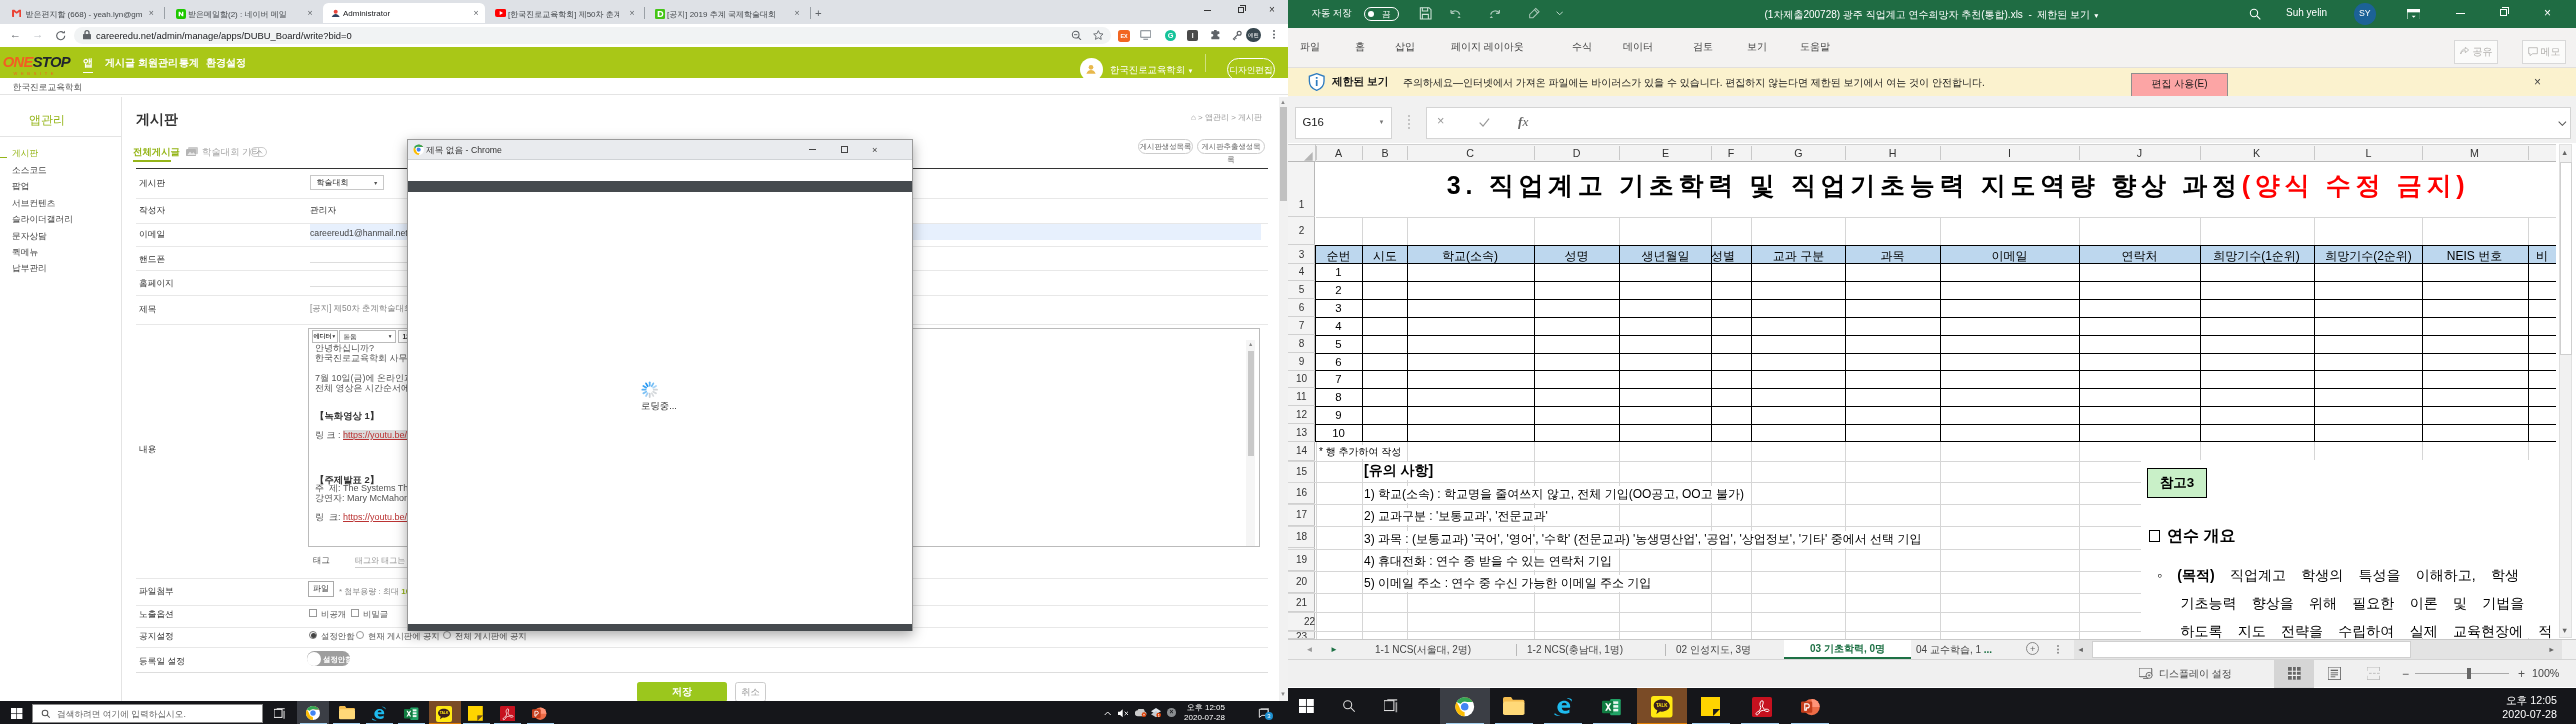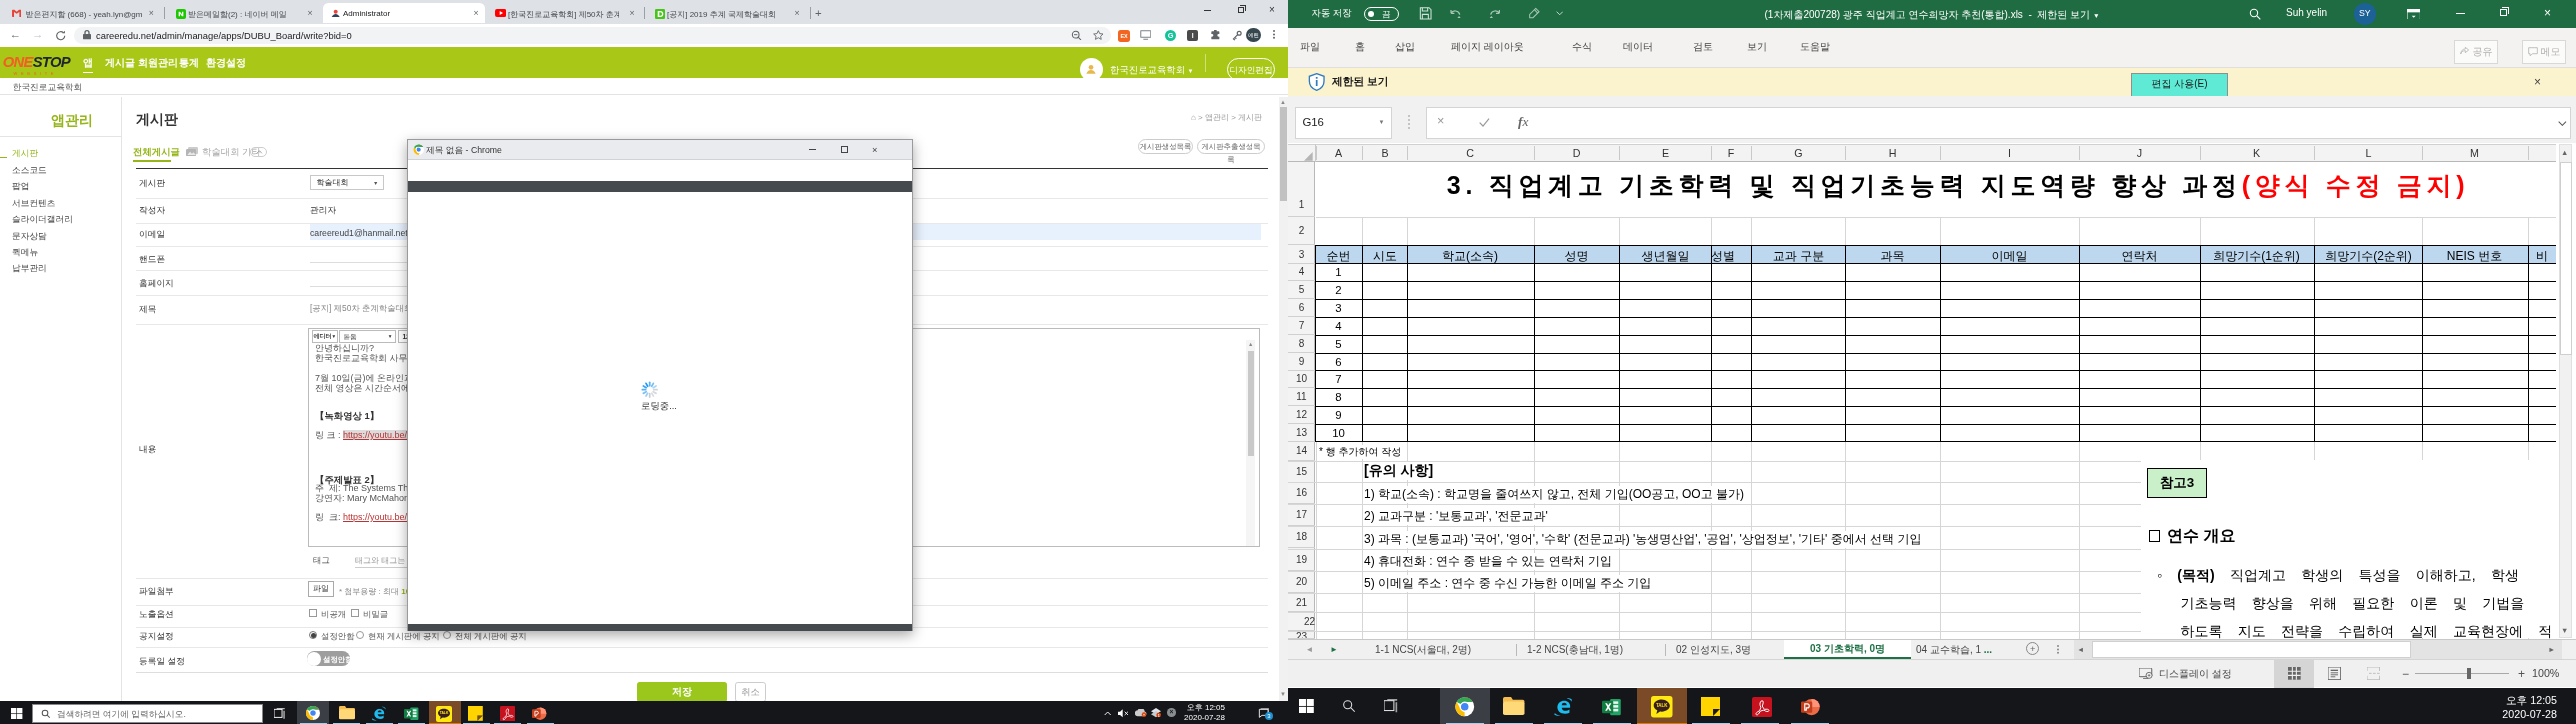--- a/index.html
+++ b/index.html
@@ -143,21 +143,21 @@
     <div class="abs" style="left:1110px;top:17.4px;color:#fff;font-size:9.4px">한국진로교육학회 <span style="font-size:6px">▼</span></div>
     <div class="abs" style="left:1205px;top:6.7px;width:0.7px;height:18px;background:rgba(255,255,255,.45)"></div>
     <div class="abs" style="left:1227px;top:10.7px;width:48px;height:23.5px;border:0.7px solid #fff;border-radius:12px;color:#fff;font-size:8.7px;text-align:center;line-height:22px">디자인편집</div>
   </div>
   <div class="whitestrip">
       <div class="abs" style="left:12.7px;top:4px;font-size:8.7px;color:#555">한국진로교육학회</div>
     </div>
 
   <div class="sidebar-line"></div>
   <div class="abs" style="left:0;top:97px;width:121px;height:40px;border-bottom:0.7px solid #e4e4e4"></div>
-  <div class="abs" style="left:51px;top:112px;font-size:14px;color:#95b519;font-weight:bold">앱관리</div>
+  <div class="abs" style="left:29px;top:112px;font-size:12px;color:#95b519;font-weight:normal">앱관리</div>
   <div class="abs" style="left:0;top:152px;width:7.4px;height:1.3px;background:#95b519;margin-top:4.7px"></div>
   <div class="smenu" style="top:148px;color:#95b519">게시판</div>
   <div class="smenu" style="top:165px">소스코드</div>
   <div class="smenu" style="top:181px">팝업</div>
   <div class="smenu" style="top:198px">서브컨텐츠</div>
   <div class="smenu" style="top:214px">슬라이더갤러리</div>
   <div class="smenu" style="top:231px">문자상담</div>
   <div class="smenu" style="top:247px">퀵메뉴</div>
   <div class="smenu" style="top:263px">납부관리</div>
 
@@ -454,21 +454,22 @@
         </svg> 메모</div>
   </div>
 
   <div class="abs" style="left:0;top:68px;width:1288px;height:28px;background:#fbf2ce">
     <svg class="abs" style="left:20px;top:5.4px" width="17.4" height="18" viewBox="0 0 26 27">
         <path d="M13 1l11 4v7c0 7-4.5 12-11 14C6.5 24 2 19 2 12V5z" fill="#fff" stroke="#2f7cc0" stroke-width="2"></path>
         <rect x="11.7" y="6" width="2.6" height="2.6" fill="#2f7cc0"></rect>
         <rect x="11.7" y="10.5" width="2.6" height="9" fill="#2f7cc0"></rect>
       </svg>
     <div class="abs" style="left:44px;top:7.4px;font-size:10.7px;font-weight:bold;color:#1a1a1a">제한된 보기</div>
-    <div class="abs" style="left:843px;top:4.7px;width:97px;height:32px;background:#5eead4;border:0.7px solid #8f8f8f;font-size:10px;color:#1a1a1a;text-align:center;line-height:19px">편집 사용(E)</div>
+    <div class="abs" style="left:115px;top:8px;font-size:10px;color:#1a1a1a">주의하세요—인터넷에서 가져온 파일에는 바이러스가 있을 수 있습니다. 편집하지 않는다면 제한된 보기에서 여는 것이 안전합니다.</div>
+    <div class="abs" style="left:843px;top:4.7px;width:97px;height:32px;background:#fca5a5;border:0.7px solid #8f8f8f;font-size:10px;color:#1a1a1a;text-align:center;line-height:19px">편집 사용(E)</div>
     <div class="abs" style="left:1246px;top:6.7px;font-size:12px;color:#444">×</div>
   </div>
 
   <div class="abs" style="left:0;top:96px;width:1288px;height:47px;background:#f1f1f1"></div>
   <div class="abs" style="left:7.4px;top:107px;width:97px;height:32px;background:#fff;border:0.7px solid #d4d4d4">
     <div class="abs" style="left:6px;top:8px;font-size:11.4px;color:#222">G16</div>
     <div class="abs" style="left:82px;top:11.4px;font-size:6px;color:#777">▼</div>
   </div>
   <div class="abs" style="left:120px;top:115px;width:2px;height:2px;border-radius:50%;background:#b5b5b5;box-shadow:0 4px 0 #b5b5b5,0 8px 0 #b5b5b5,0 12px 0 #b5b5b5"></div>
   <div class="abs" style="left:138px;top:107px;width:1145px;height:32px;background:#fff;border:0.7px solid #d4d4d4"></div>

